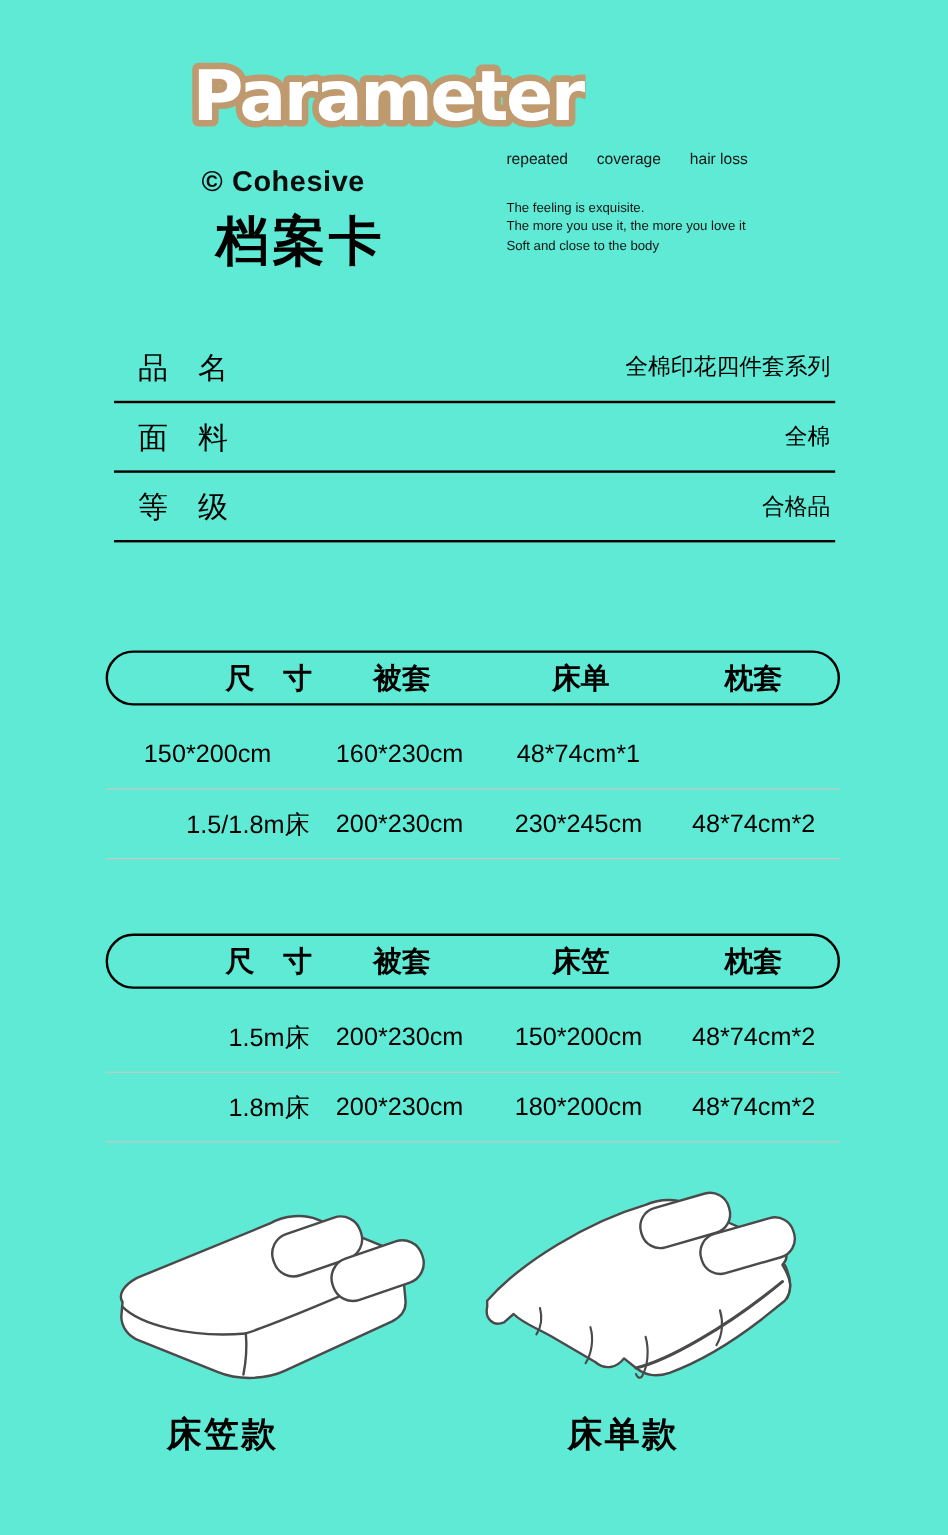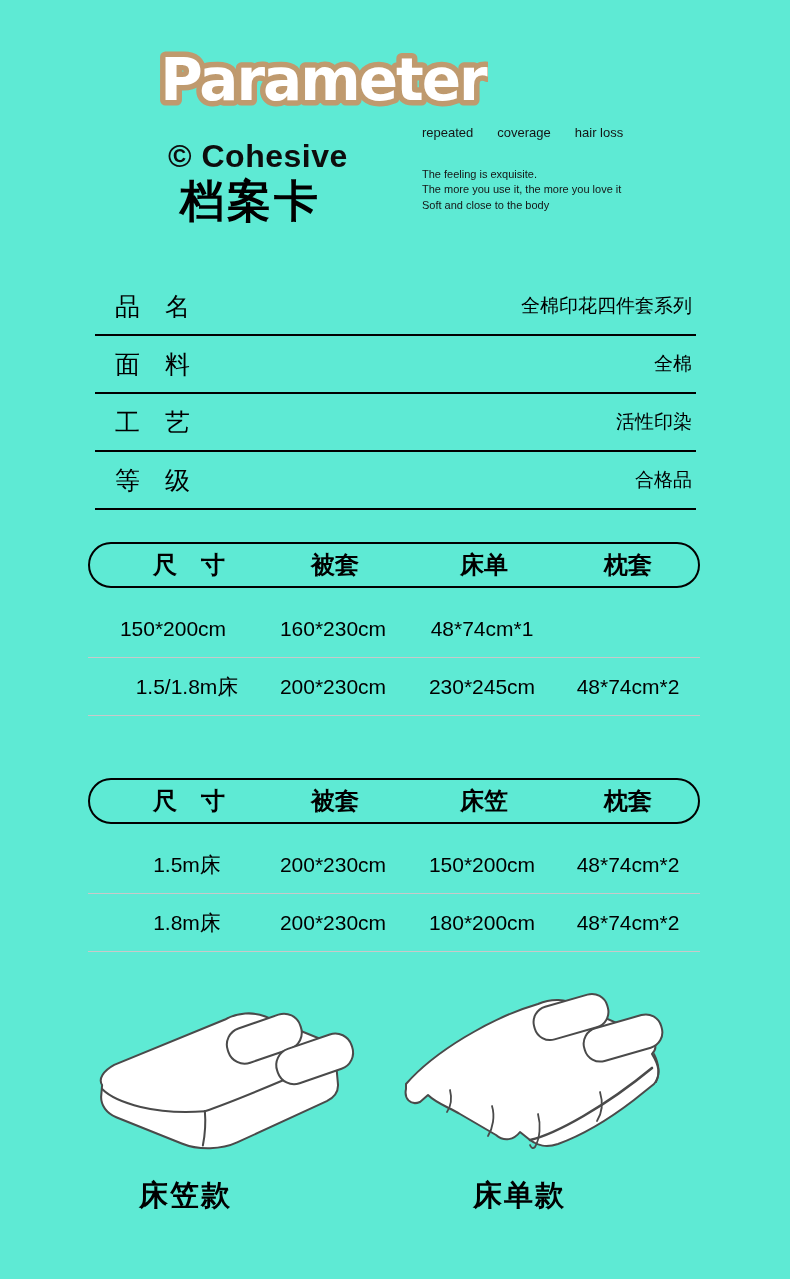--- a/index.html
+++ b/index.html
@@ -10,21 +10,21 @@
     background:#5eead4;
     color:#000000;
     font-family:"Liberation Sans","DejaVu Sans",sans-serif;
     overflow:hidden;
   }
 
   
   .title-svg { position:absolute; left:158px; top:36px; width:330px; height:84px; }
   .brand {
     position:absolute; left:168px; top:138px;
-    font-size:32px; font-weight:700; letter-spacing:0.5px; color:#0d0d0d;
+    font-size:24px; font-weight:700; letter-spacing:0.5px; color:#0d0d0d;
   }
   .card-name {
     position:absolute; left:180px; top:172px;
     font-size:44px; font-weight:700; letter-spacing:3px; color:#000;
   }
   .keywords {
     position:absolute; left:422px; top:125px;
     display:flex; gap:24px;
     font-size:13px; color:#151515;
   }
@@ -46,21 +46,21 @@
 
   
   .size-table { position:absolute; left:88px; width:612px; }
   .pill {
     height:46px;
     border:2px solid #000; border-radius:24px;
     display:grid; grid-template-columns:170px 150px 148px 1fr;
     align-items:center;
   }
   .hdr { font-size:24px; font-weight:700; }
-  .c1 { padding-left:28px; text-align:center; }
+  .c1 { padding-left:28px; text-align:right; }
   .c2,.c3,.c4 { text-align:center; }
   .size-rows { margin-top:12px; }
   .size-row {
     height:58px;
     display:grid; grid-template-columns:170px 150px 148px 1fr;
     align-items:center;
     border-bottom:1px solid #c9c9c9;
     font-size:21px; font-weight:400;
   }
 
@@ -100,24 +100,20 @@
   </div>
 
   <section class="specs">
     <div class="spec-row">
       <span class="spec-label">品　名</span>
       <span class="spec-value">全棉印花四件套系列</span>
     </div>
     <div class="spec-row">
       <span class="spec-label">面　料</span>
       <span class="spec-value">全棉</span>
-    </div>
-    <div class="spec-row">
-      <span class="spec-label">工　艺</span>
-      <span class="spec-value">活性印染</span>
     </div>
     <div class="spec-row">
       <span class="spec-label">等　级</span>
       <span class="spec-value">合格品</span>
     </div>
   </section>
 
   <section class="size-table" style="top:542px">
     <div class="pill">
       <span class="c1 hdr">尺　寸</span>

